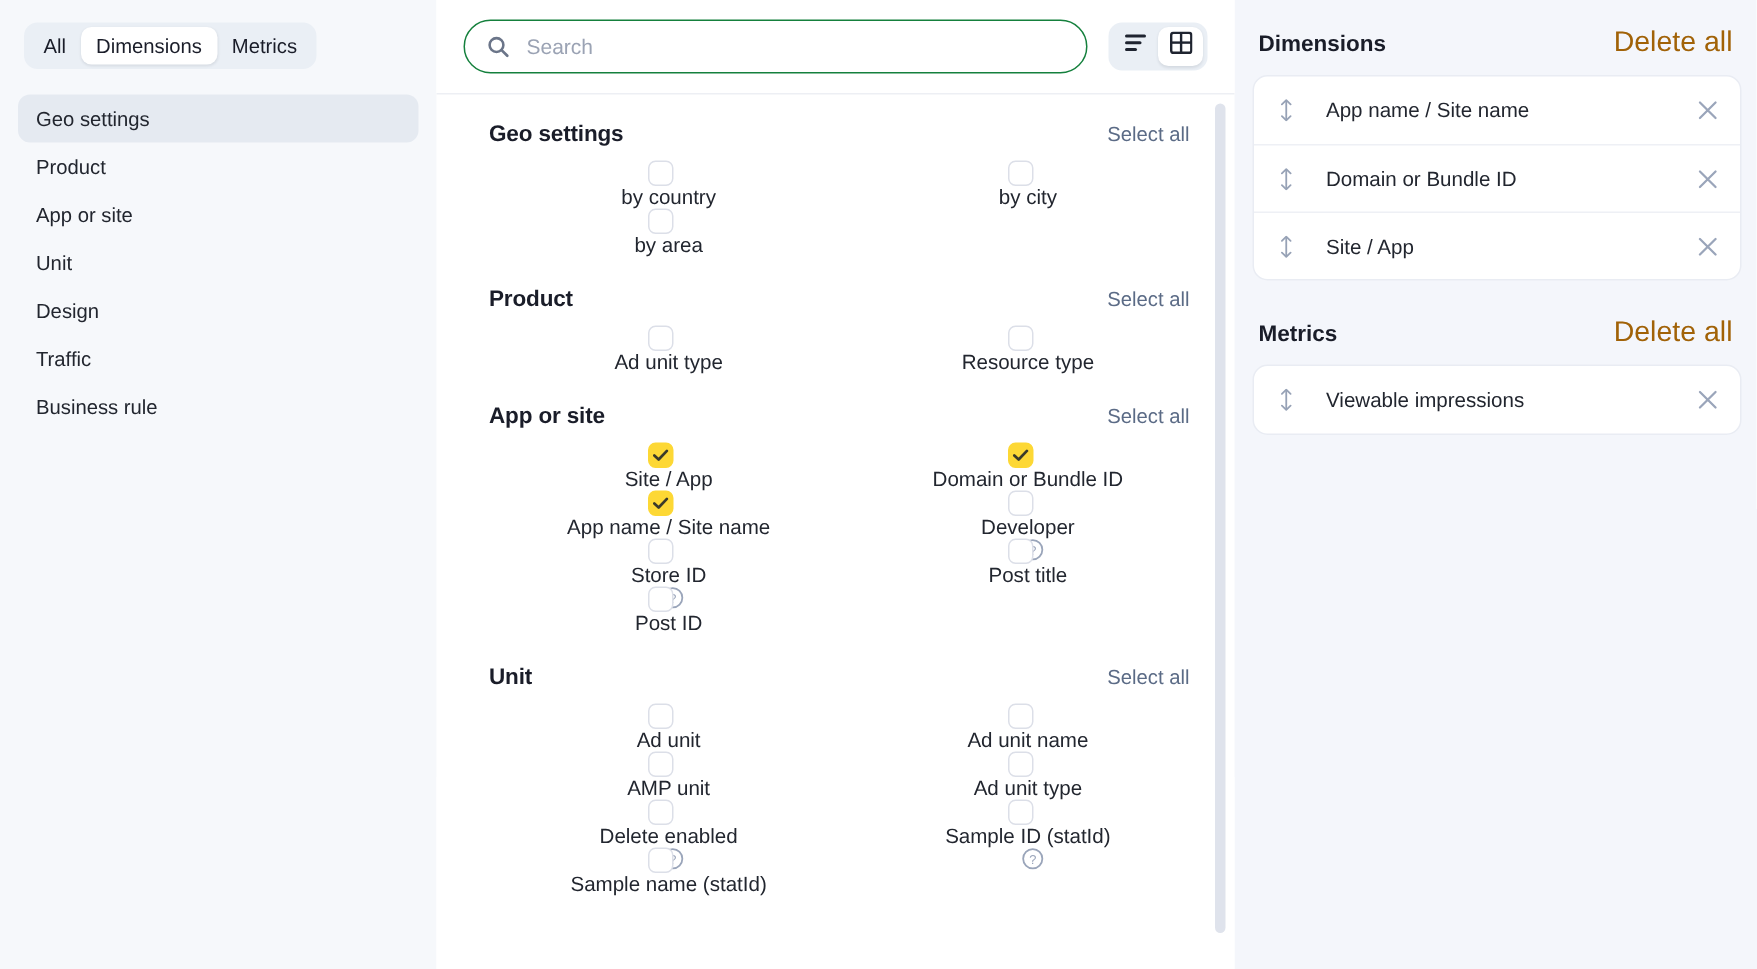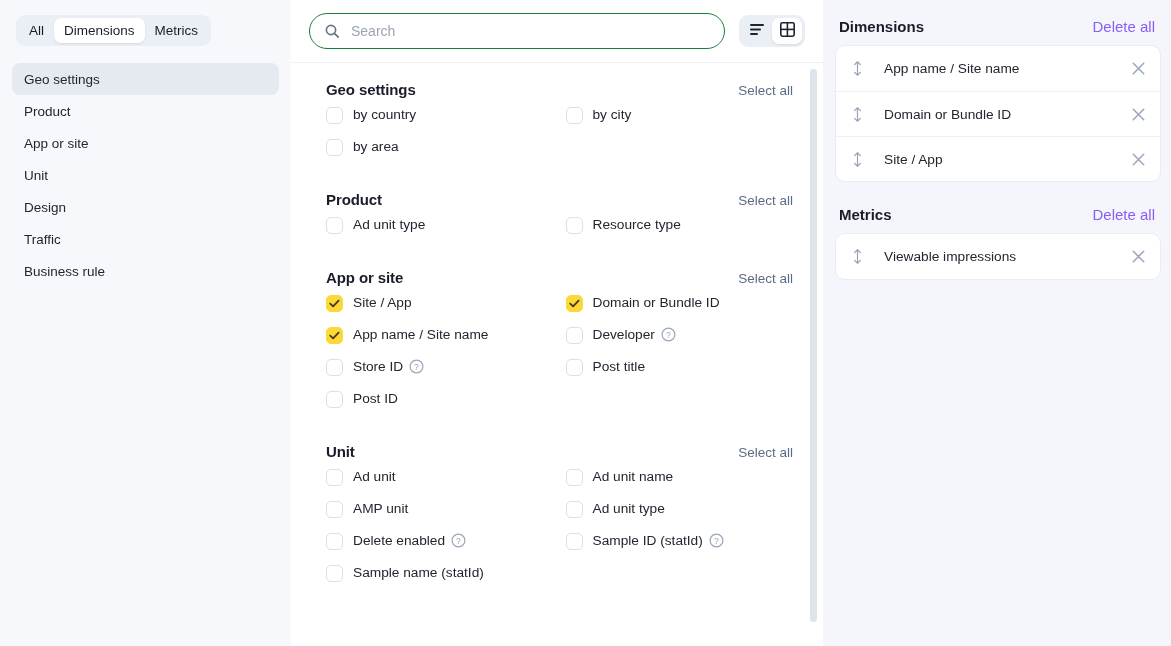--- a/index.html
+++ b/index.html
@@ -151,23 +151,24 @@
     color: #5b6b86;
     cursor: pointer;
   }
   .opts {
     display: flex;
     flex-wrap: wrap;
   }
   .opt {
     width: 50%;
     display: flex;
-    align-items: flex-start;
+    align-items: center;
     height: 32px;
     cursor: pointer;
+    flex-direction: column;
   }
   .cbx {
     width: 17px; height: 17px;
     border-radius: 5px;
     border: 1.3px solid #dcdfe8;
     background: #fff;
     flex: 0 0 17px;
     margin-right: 10px;
     display: flex;
     align-items: center;
@@ -223,22 +224,22 @@
     padding: 0 6px 0 4px;
     margin-top: 6px;
     margin-bottom: 10px;
   }
   .panel-title {
     font-size: 15px;
     font-weight: bold;
     color: #1a1d29;
   }
   .delete-all {
-    font-size: 15px;
-    color: #8b5cf6;
+    font-size: 19px;
+    color: #a16207;
     cursor: pointer;
     padding-left: 37px;
   }
   .card {
     background: #ffffff;
     border: 1px solid #e9ecf3;
     border-radius: 10px;
     overflow: hidden;
   }
   .card-row {

